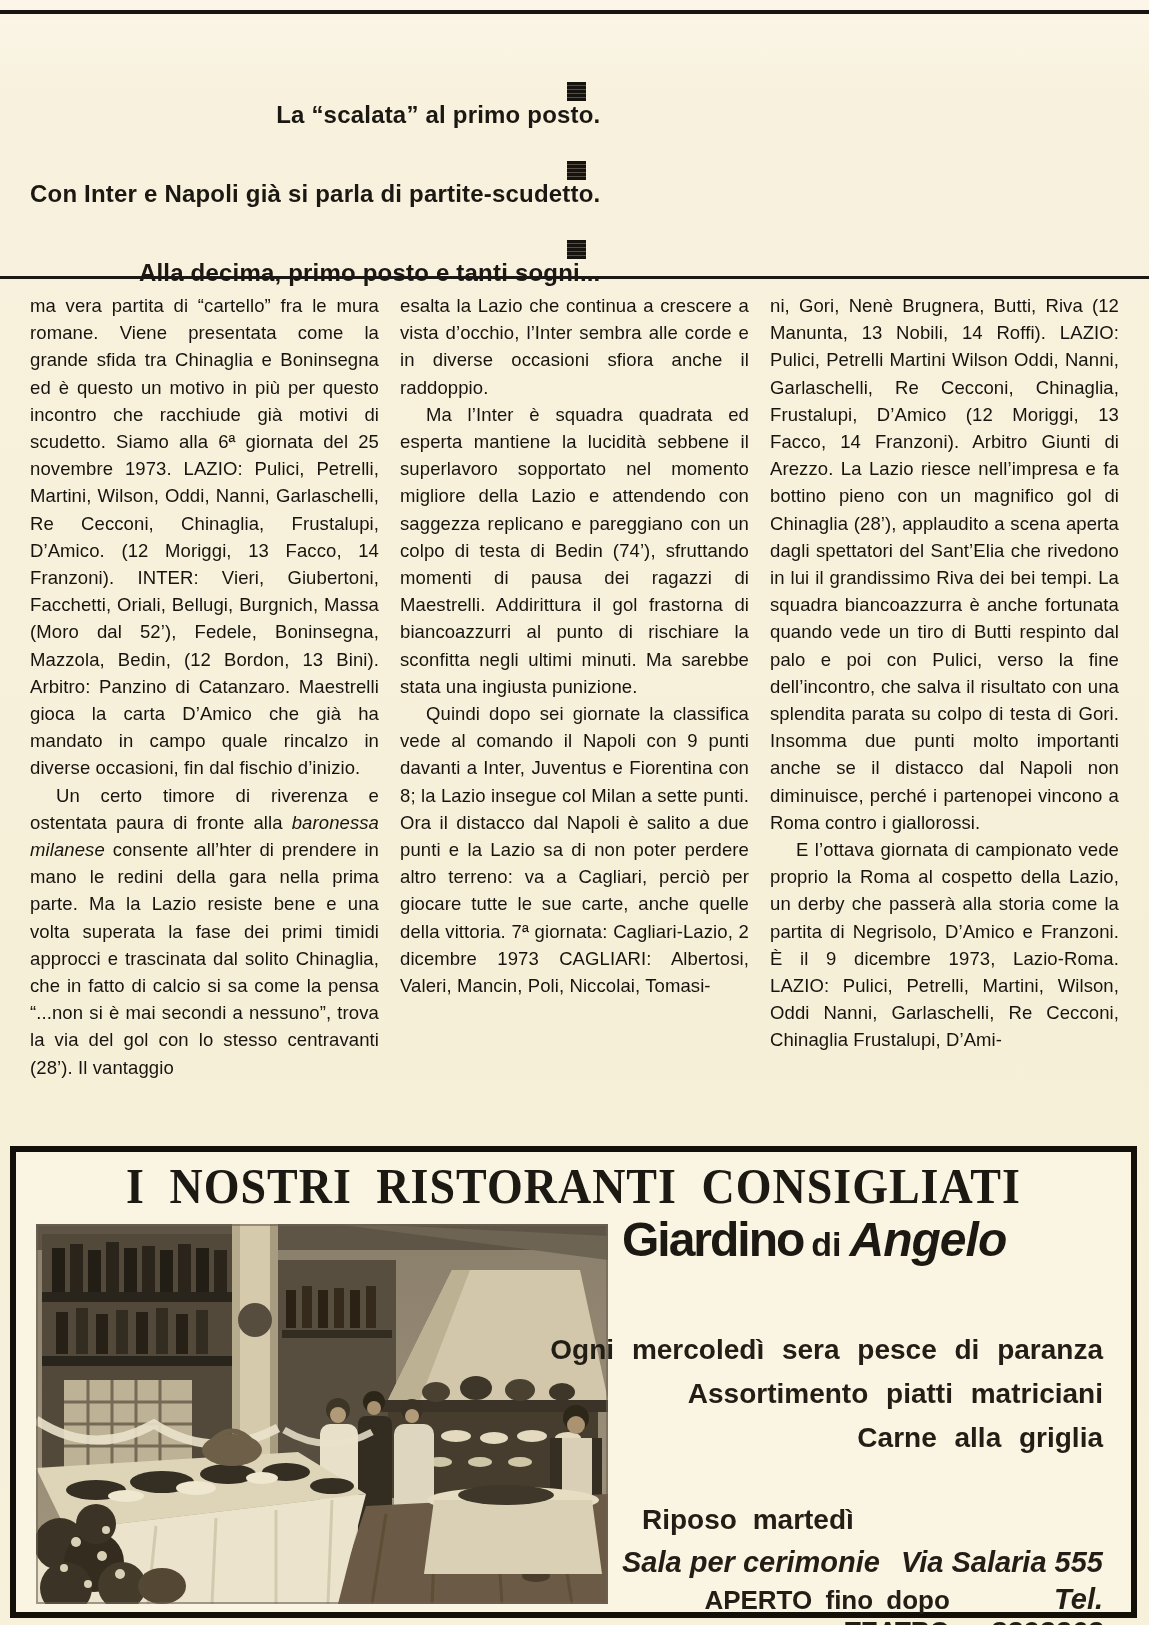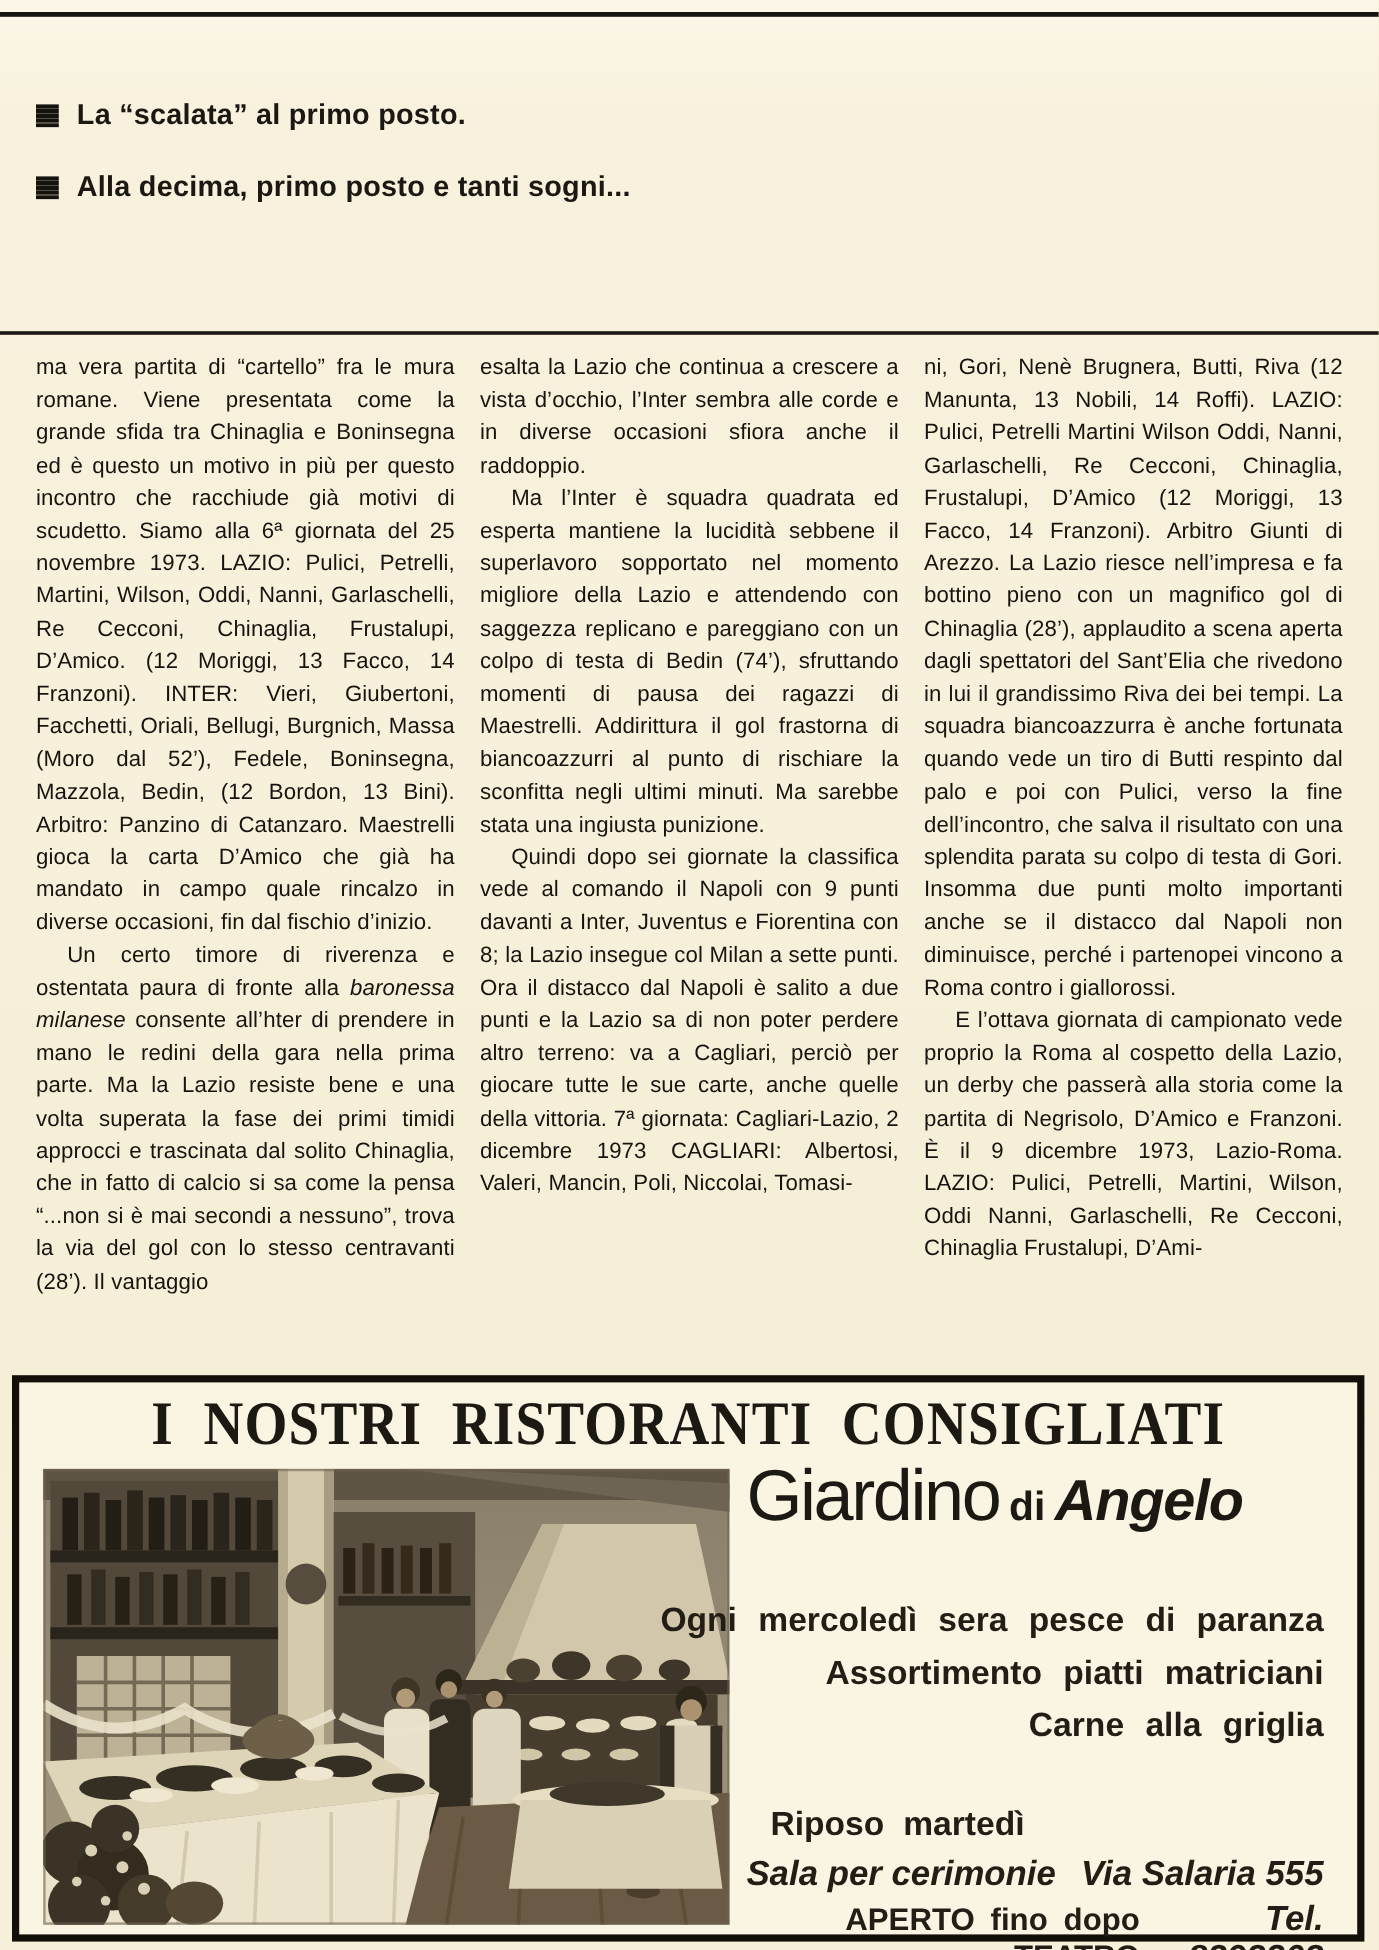--- a/index.html
+++ b/index.html
@@ -8,21 +8,21 @@
     background:#efe7d0;
     font-family:"Liberation Sans", sans-serif;
   }
   .page{
     position:relative;width:1149px;height:1625px;
     background:linear-gradient(180deg,#fbf6e8 0%,#f8f1dd 6%,#f6efd8 60%,#f7f0da 100%);
     color:#181512;
   }
   .top-rule{position:absolute;top:10px;left:0;width:100%;height:4px;background:#171411;}
   .bullets{position:absolute;top:82px;left:30px;}
-  .bullet-row{display:flex;align-items:center;margin-bottom:32px;}
+  .bullet-row{display:flex;align-items:flex-end;margin-bottom:32px;flex-direction:column;}
   .sq{
     width:19px;height:19px;margin-right:15px;flex:0 0 auto;
     background:repeating-linear-gradient(180deg,#16120e 0 3px,#564f45 3px 4px);
   }
   .bullet-text{font-size:24px;font-weight:bold;letter-spacing:.2px;color:#1b1712;}
   .divider{position:absolute;top:276px;left:0;width:100%;height:3px;background:#1b1815;}
 
   .article{
     position:absolute;top:292px;left:30px;width:1089px;height:830px;
     display:flex;gap:21px;overflow:hidden;
@@ -40,21 +40,21 @@
     border:6px solid #131009;background:#faf4e2;box-sizing:border-box;
   }
   .ad-title{
     position:absolute;top:4px;left:0;width:100%;text-align:center;
     font-family:"Liberation Serif", serif;font-weight:bold;font-size:46px;
     letter-spacing:1px;word-spacing:12px;color:#1c1812;
     transform:scaleY(1.12);transform-origin:top center;white-space:nowrap;
   }
   .ad-photo{position:absolute;left:20px;top:72px;width:572px;height:380px;}
   .brand{position:absolute;left:606px;top:60px;white-space:nowrap;color:#1c1812;}
-  .brand-main{font-size:60px;font-weight:normal;letter-spacing:-2px;}
+  .brand-main{font-size:48px;font-weight:bold;letter-spacing:-2px;}
   .brand-di{font-size:34px;font-weight:bold;margin:0 8px;}
   .brand-owner{font-size:48px;font-weight:bold;font-style:italic;letter-spacing:-1px;}
   .ad-lines{
     position:absolute;right:28px;top:176px;text-align:right;
     font-weight:bold;font-size:28px;line-height:44px;word-spacing:10px;
     color:#221d15;white-space:nowrap;
   }
   .riposo{position:absolute;left:626px;top:352px;font-weight:bold;font-size:28px;word-spacing:8px;color:#221d15;}
   .ad-bottom{position:absolute;left:606px;right:28px;top:390px;}
   .ad-row{display:flex;justify-content:space-between;align-items:baseline;margin-top:4px;text-align:right;}
@@ -65,20 +65,24 @@
 <body>
 
 <div class="page">
 
   <div class="top-rule"></div>
 
   <div class="bullets">
     <div class="bullet-row">
       <span class="sq"></span>
       <span class="bullet-text">La “scalata” al primo posto.</span>
+    </div>
+    <div class="bullet-row">
+      <span class="sq"></span>
+      <span class="bullet-text">Con Inter e Napoli già si parla di partite-scudetto.</span>
     </div>
     <div class="bullet-row">
       <span class="sq"></span>
       <span class="bullet-text">Alla decima, primo posto e tanti sogni...</span>
     </div>
   </div>
 
   <div class="divider"></div>
 
   <div class="article">

